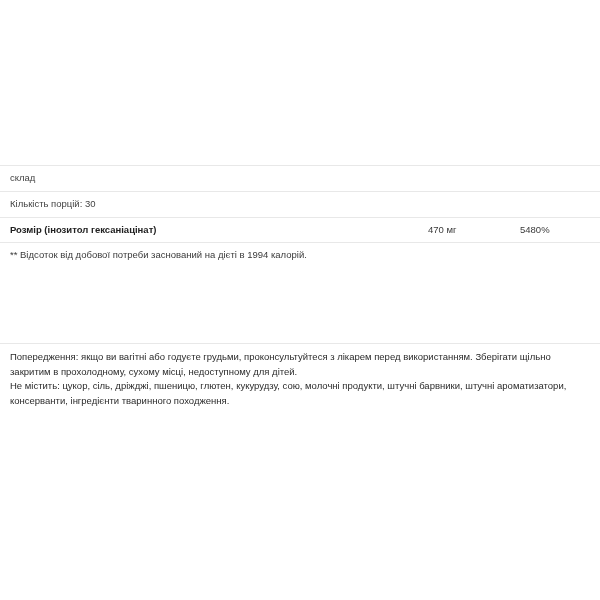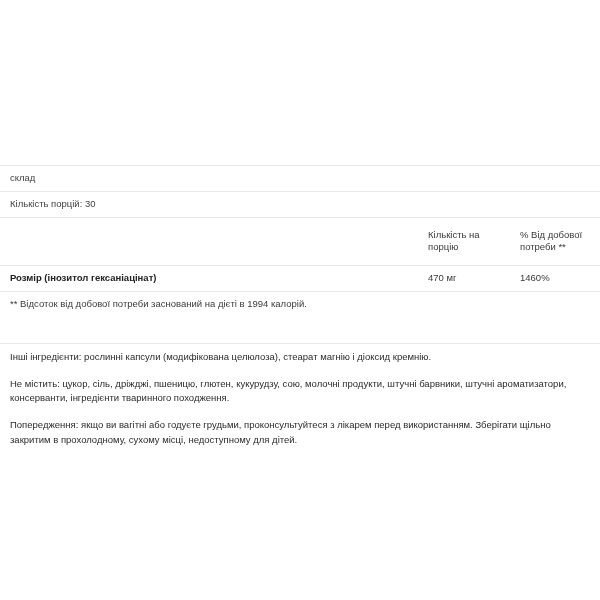--- a/index.html
+++ b/index.html
@@ -143,60 +143,44 @@
         </td>
       </tr>
 
 
       <tr class="row-info">
         <td colspan="3">
           <div class="cell-pad">Кількість порцій: 30</div>
         </td>
       </tr>
 
-      <tr class="row-colhead">
-        <td>
-          <div class="cell-pad"></div>
-        </td>
-        <td>
-          <div class="cell-pad">
-            <span class="hdr-label">Кількість на порцію</span>
-          </div>
-        </td>
-        <td>
-          <div class="cell-pad">
-            <span class="hdr-label">% Від добової потреби **</span>
-          </div>
-        </td>
-      </tr>
 
 
 
       <tr class="row-nutrient">
         <td>
           <div class="cell-pad nutrient-name">Розмір (інозитол гексаніацінат)</div>
         </td>
         <td>
           <div class="cell-pad amount">470 мг</div>
         </td>
         <td>
-          <div class="cell-pad dv">1460%</div>
+          <div class="cell-pad dv">5480%</div>
         </td>
       </tr>
 
       <tr class="row-footnote">
         <td colspan="3">
           <div class="cell-pad">** Відсоток від добової потреби заснований на дієті в 1994 калорій.</div>
         </td>
       </tr>
 
     </tbody>
   </table>
 
   <div class="table-bottom-rule"></div>
 
   <div class="notes">
-    <p class="note note-other">Інші інгредієнти: рослинні капсули (модифікована целюлоза), стеарат магнію і діоксид кремнію.</p>
+    <p class="note note-warning">Попередження: якщо ви вагітні або годуєте грудьми, проконсультуйтеся з лікарем перед використанням.  Зберігати щільно закритим в прохолодному, сухому місці, недоступному для дітей.</p>
     <p class="note note-free-from">Не містить: цукор, сіль, дріжджі, пшеницю, глютен, кукурудзу, сою, молочні продукти, штучні барвники, штучні ароматизатори, консерванти, інгредієнти тваринного походження.</p>
-    <p class="note note-warning">Попередження: якщо ви вагітні або годуєте грудьми, проконсультуйтеся з лікарем перед використанням.  Зберігати щільно закритим в прохолодному, сухому місці, недоступному для дітей.</p>
   </div>
 
 </div>
 
 </body></html>

